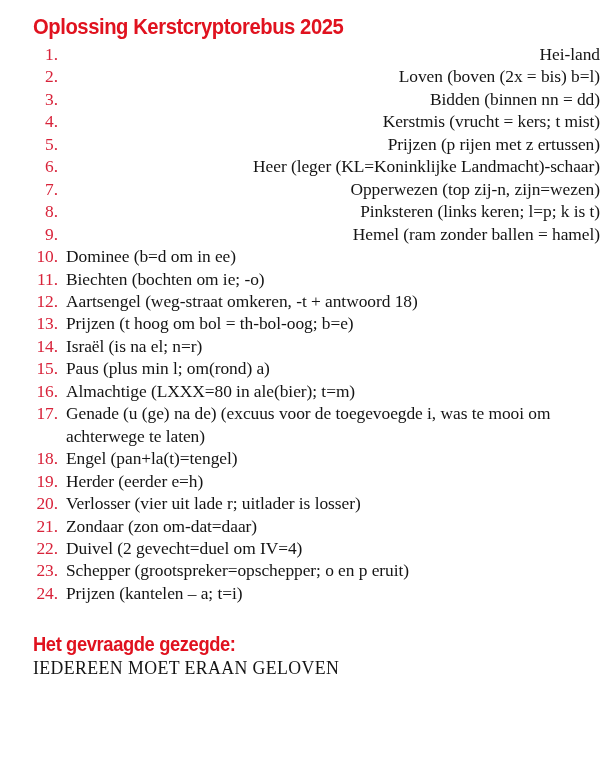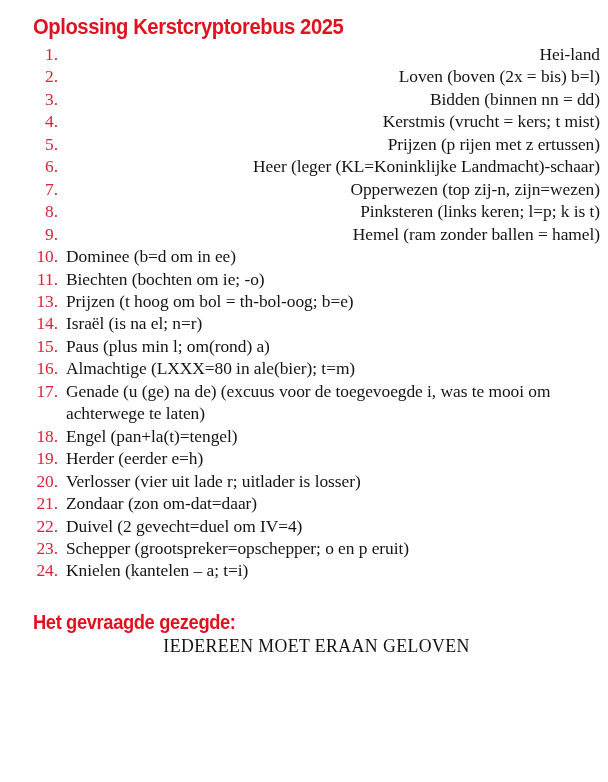--- a/index.html
+++ b/index.html
@@ -82,21 +82,20 @@
     transform-origin: left center;
     white-space: nowrap;
   }
   .section-answer {
     font-family: "Liberation Serif", "DejaVu Serif", serif;
     font-size: 17.8px;
     line-height: 23px;
     letter-spacing: 0.4px;
     color: #141414;
     margin: 1px 0 0 2px;
-    text-align: center;
   }
 
   
   .footer-block {
     margin: 31px 0 0 2px;
     font-family: "Liberation Sans", "DejaVu Sans", sans-serif;
     font-weight: bold;
     font-size: 14.6px;
     line-height: 19px;
     letter-spacing: -0.3px;
@@ -161,20 +160,24 @@
       </li>
       <li class="answer-item">
         <span class="item-number">10.</span>
         <span class="item-text">Dominee (b=d om in ee)</span>
       </li>
       <li class="answer-item">
         <span class="item-number">11.</span>
         <span class="item-text">Biechten (bochten om ie; -o)</span>
       </li>
       <li class="answer-item">
+        <span class="item-number">12.</span>
+        <span class="item-text">Aartsengel (weg-straat omkeren, -t + antwoord 18)</span>
+      </li>
+      <li class="answer-item">
         <span class="item-number">13.</span>
         <span class="item-text">Prijzen (t hoog om bol = th-bol-oog; b=e)</span>
       </li>
       <li class="answer-item">
         <span class="item-number">14.</span>
         <span class="item-text">Israël (is na el; n=r)</span>
       </li>
       <li class="answer-item">
         <span class="item-number">15.</span>
         <span class="item-text">Paus (plus min l; om(rond) a)</span>
@@ -206,21 +209,21 @@
       <li class="answer-item">
         <span class="item-number">22.</span>
         <span class="item-text">Duivel (2 gevecht=duel om IV=4)</span>
       </li>
       <li class="answer-item">
         <span class="item-number">23.</span>
         <span class="item-text">Schepper (grootspreker=opschepper; o en p eruit)</span>
       </li>
       <li class="answer-item">
         <span class="item-number">24.</span>
-        <span class="item-text">Knielen (kantelen – a; t=i)</span>
+        <span class="item-text">Prijzen (kantelen – a; t=i)</span>
       </li>
     </ol>
 
   <h2 class="section-heading">Het gevraagde gezegde:</h2>
 
   <div class="section-answer">IEDEREEN MOET ERAAN GELOVEN</div>
 
 
 </div>
 

